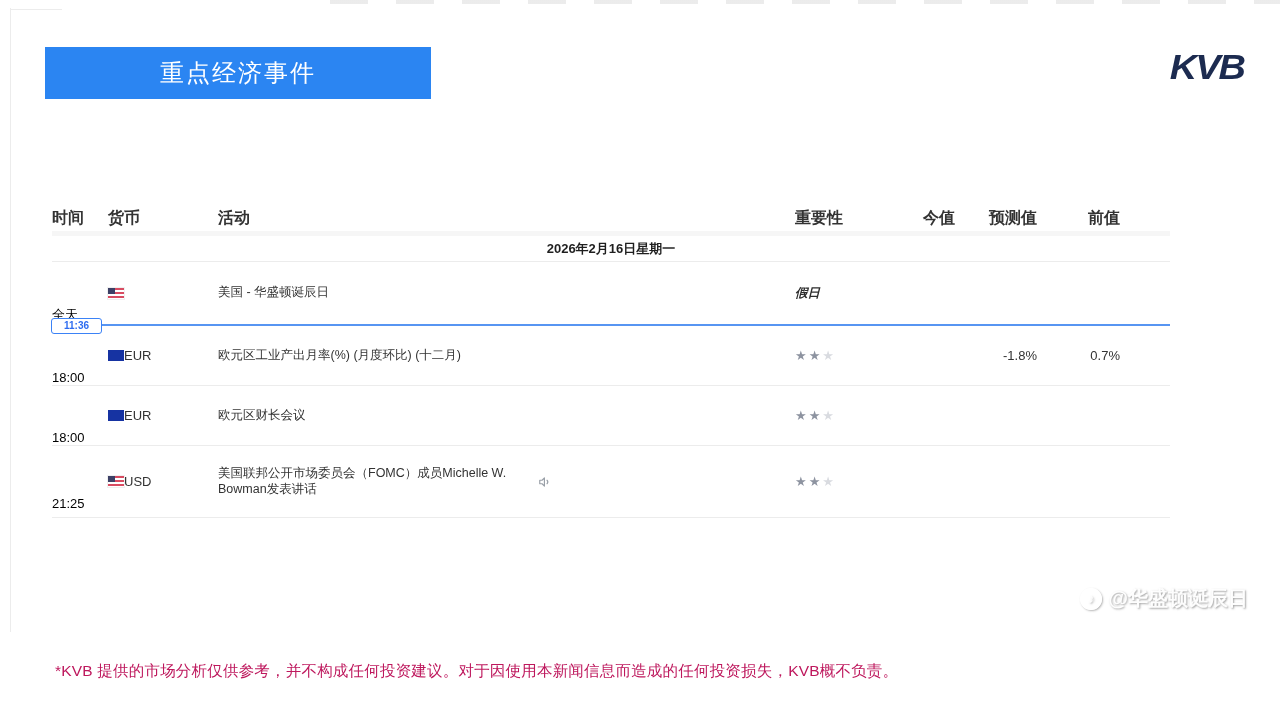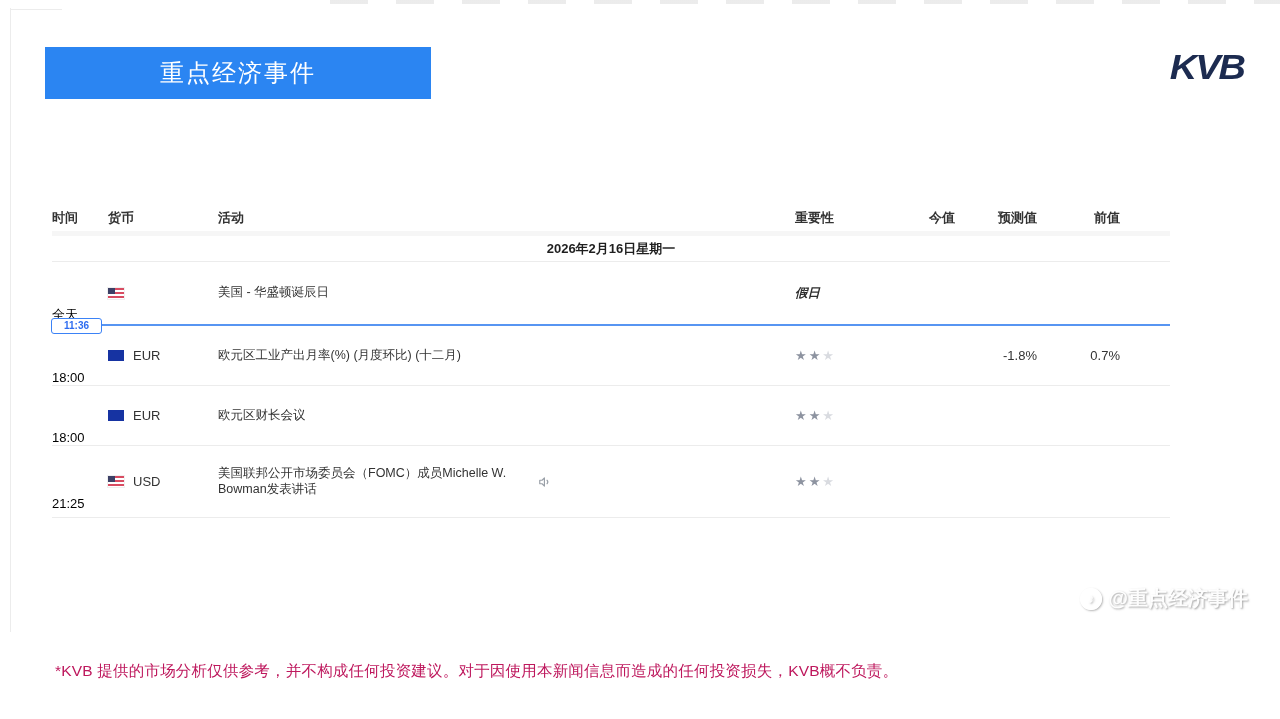--- a/index.html
+++ b/index.html
@@ -19,31 +19,31 @@
     font-size:24px; letter-spacing:2px; font-weight:500; }
 
   
   .logo { position:absolute; top:46px; right:36px; font-size:38px; font-weight:900;
     font-style:italic; color:#1c2b50; letter-spacing:-2px; transform:scaleY(.92); }
 
   
   .cal { position:absolute; left:52px; top:205px; width:1118px; font-size:13px; color:#333; }
   .grid-row { display:grid; grid-template-columns:56px 110px 577px 85px 75px 82px 83px 50px;
     align-items:center; }
-  .hdr { height:26px; font-size:13px; font-weight:bold; color:#333; }
+  .hdr { height:26px; font-size:16px; font-weight:bold; color:#333; }
   .gray-band { height:5px; background:#f6f6f6; }
   .date-row { height:26px; display:flex; align-items:center; justify-content:center;
     font-size:13px; font-weight:bold; color:#1f1f1f; border-bottom:1px solid #ececec; }
 
   .cal-row { min-height:29px; border-bottom:1px solid #ececec; position:relative; }
   .cal-row.current { border-bottom:2px solid #5795f2; }
   .cal-row.tall { padding:6px 0; }
 
   .c-time { color:#000000;margin-top:44px; }
-  .c-cur { display:flex; align-items:center; gap:9px; }
+  .c-cur { display:flex; align-items:center; }
   .flag { display:inline-block; width:16px; height:11px; position:relative; flex:none; }
   .flag-eu { background:#1633a2; }
   .flag-us { background:repeating-linear-gradient(180deg,#d84c62 0 2px,#fff 2px 4px);
     outline:1px solid rgba(0,0,0,.06); }
   .flag-us::after { content:""; position:absolute; left:0; top:0; width:7px; height:6px; background:#3c4066; }
   .c-act { display:flex; align-items:center; font-size:12.5px; }
   .act-text { max-width:310px; line-height:1.25; }
   .audio-icon { margin-left:10px; display:inline-flex; }
   .c-imp { font-size:13px; letter-spacing:2px; white-space:nowrap;font-style:italic; }
   .c-imp .holiday { font-size:12.5px; font-weight:bold; letter-spacing:0; color:#2c2c2c; }
@@ -172,16 +172,16 @@
     <div class="c-val"></div>
     <div></div>
   </div>
       </div>
   </div>
 
   <div class="disclaimer">*KVB 提供的市场分析仅供参考，并不构成任何投资建议。对于因使用本新闻信息而造成的任何投资损失，KVB概不负责。</div>
 
   <div class="watermark">
     <span class="wm-icon">♪</span>
-    <span>@重点经济事件</span>
+    <span>@华盛顿诞辰日</span>
   </div>
 
 </div>
 
 </body></html>

